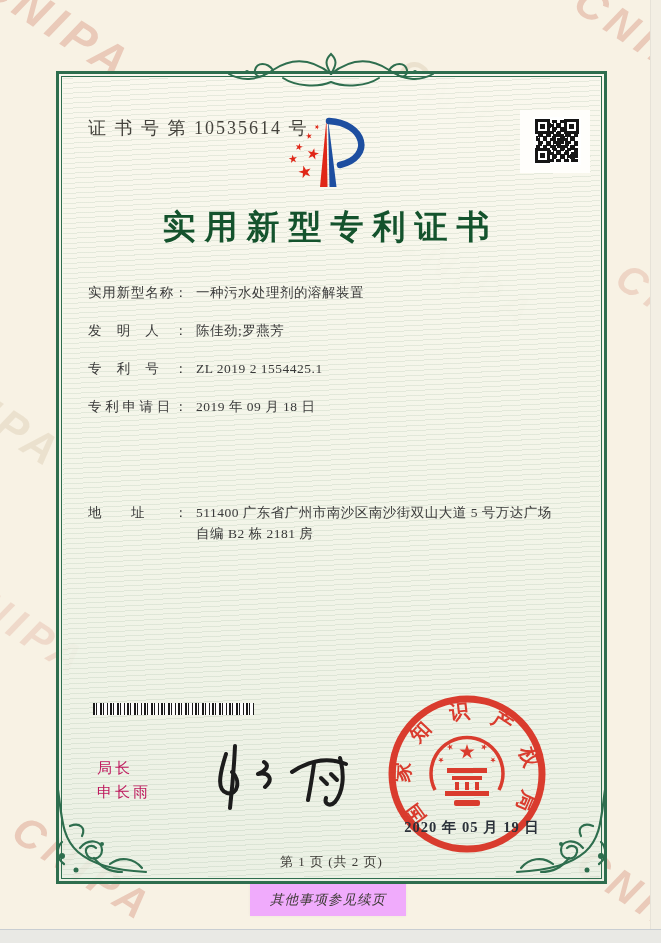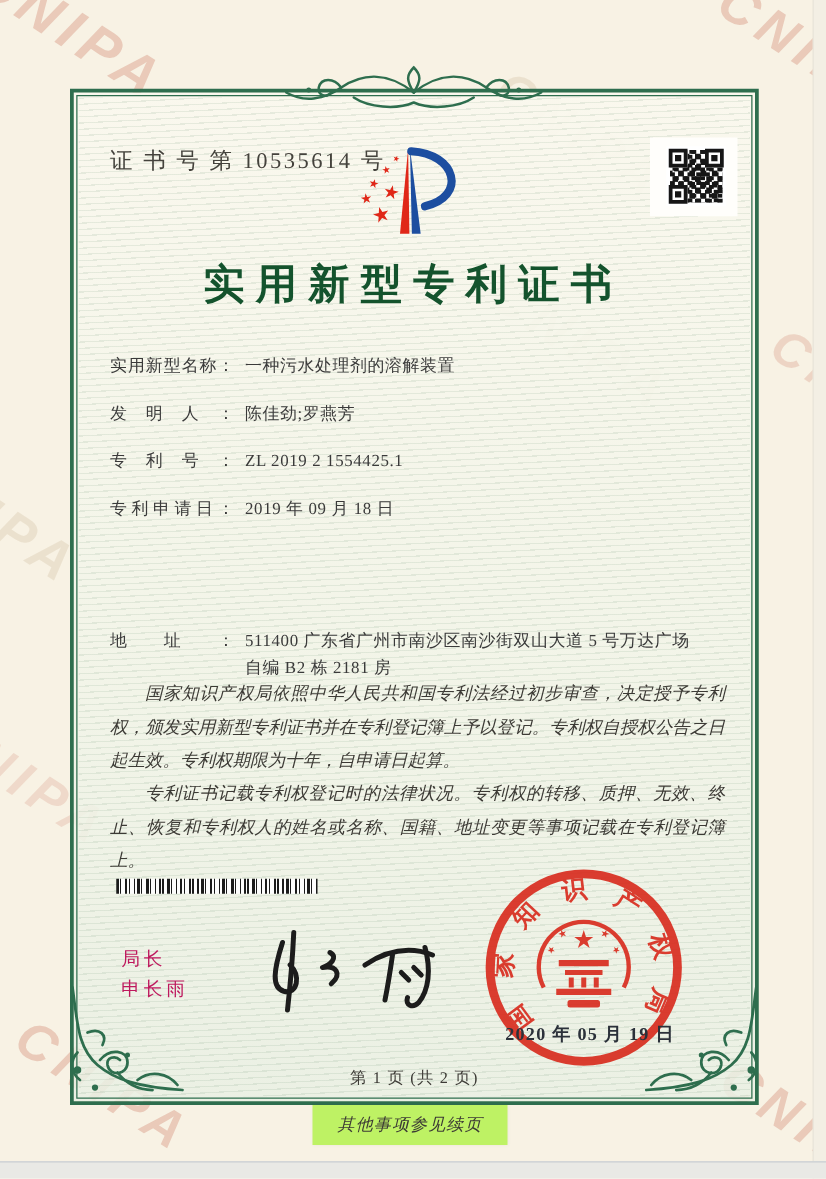--- a/index.html
+++ b/index.html
@@ -37,21 +37,21 @@
   .paras p{margin:0;text-indent:2em;}
 
   .barcode{left:93px;top:703px;width:161px;height:12px;
     background:repeating-linear-gradient(90deg,#1b1b1b 0 2px,#fdfdfd 2px 3px,#1b1b1b 3px 4px,#fdfdfd 4px 7px,#1b1b1b 7px 9px,#fdfdfd 9px 10px,#1b1b1b 10px 11px,#fdfdfd 11px 14px,#1b1b1b 14px 15px,#fdfdfd 15px 17px);}
 
   .signer{left:97px;top:756px;font-size:15px;letter-spacing:3px;color:#be185d;line-height:24px;}
 
   .seal-date{left:392px;top:818px;width:160px;text-align:center;font-size:14.5px;letter-spacing:1px;color:#2b313a;font-weight:bold;}
 
   .page-foot{left:56px;top:853px;width:551px;text-align:center;font-size:13px;letter-spacing:1px;color:#3d3b36;}
-  .cont-note{left:250px;top:884px;width:156px;height:32px;background:#bef264;text-align:center;line-height:32px;font-size:13.5px;letter-spacing:1px;color:#3c3a35;font-style:italic;box-shadow:0 0 3px rgba(0,0,0,0.05);}
+  .cont-note{left:250px;top:884px;width:156px;height:32px;background:#f0abfc;text-align:center;line-height:32px;font-size:13.5px;letter-spacing:1px;color:#3c3a35;font-style:italic;box-shadow:0 0 3px rgba(0,0,0,0.05);}
 
   
   .qr-pad{position:absolute;left:520px;top:110px;width:70px;height:63px;background:#fffefb;}
   .qr{position:absolute;left:13px;top:7px;width:48px;height:48px;background:#fff;}
   .qr-noise{position:absolute;inset:3px;
     background:
       repeating-conic-gradient(#161616 0% 25%, rgba(0,0,0,0) 0% 50%) 0px 0px/7px 7px,
       repeating-conic-gradient(rgba(0,0,0,0) 0% 25%, #161616 0% 50%) 2px 3px/9px 9px,
       #fff;}
   .finder{position:absolute;width:9px;height:9px;border:3px solid #161616;background:#fff;}
@@ -162,24 +162,20 @@
   </div>
   <div class="abs fieldrow" style="top:398px;">
     <span class="flabel">专利申请日：</span><span class="fvalue">2019 年 09 月 18 日</span>
   </div>
   <div class="abs fieldrow" style="top:504px;">
     <span class="flabel">地址：</span><span class="fvalue">511400 广东省广州市南沙区南沙街双山大道 5 号万达广场</span>
     <span class="fvalue2">自编 B2 栋 2181 房</span>
   </div>
 
 
-  <div class="abs paras">
-    <p>国家知识产权局依照中华人民共和国专利法经过初步审查，决定授予专利权，颁发实用新型专利证书并在专利登记簿上予以登记。专利权自授权公告之日起生效。专利权期限为十年，自申请日起算。</p>
-    <p>专利证书记载专利权登记时的法律状况。专利权的转移、质押、无效、终止、恢复和专利权人的姓名或名称、国籍、地址变更等事项记载在专利登记簿上。</p>
-  </div>
 
   <div class="abs barcode"></div>
 
   <div class="abs signer">
     <div>局长</div>
     <div>申长雨</div>
   </div>
 
   <div class="orn" style="left:198px;top:742px;">
     <svg width="160" height="75" viewBox="0 0 160 75" fill="none" stroke="#1c1c1c" stroke-width="4" stroke-linecap="round" stroke-linejoin="round">

